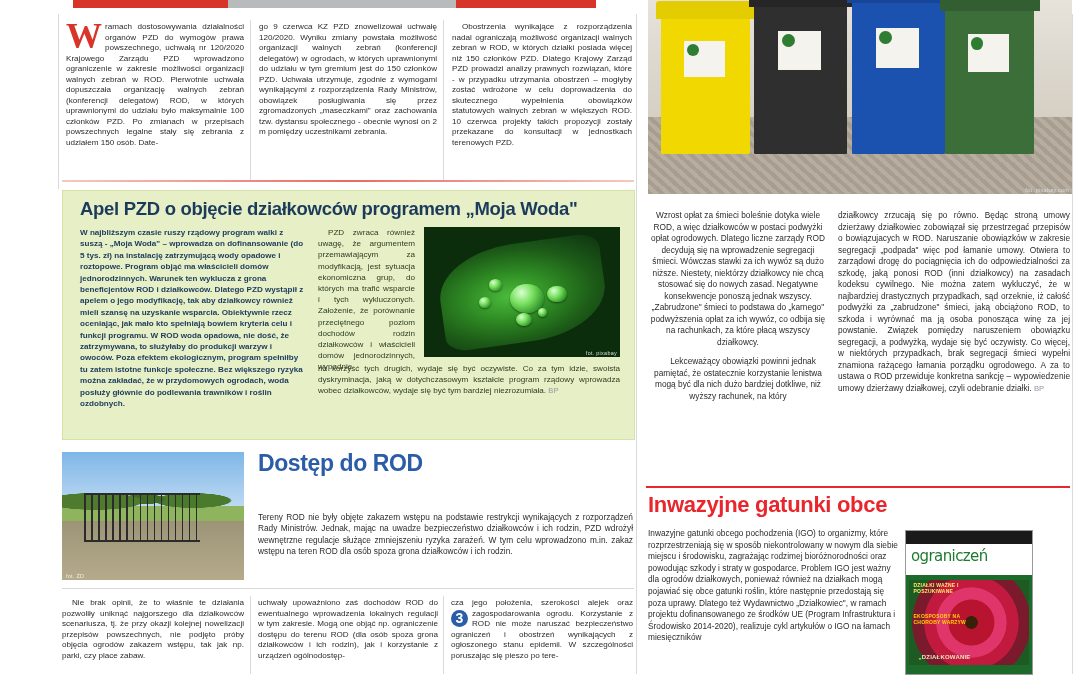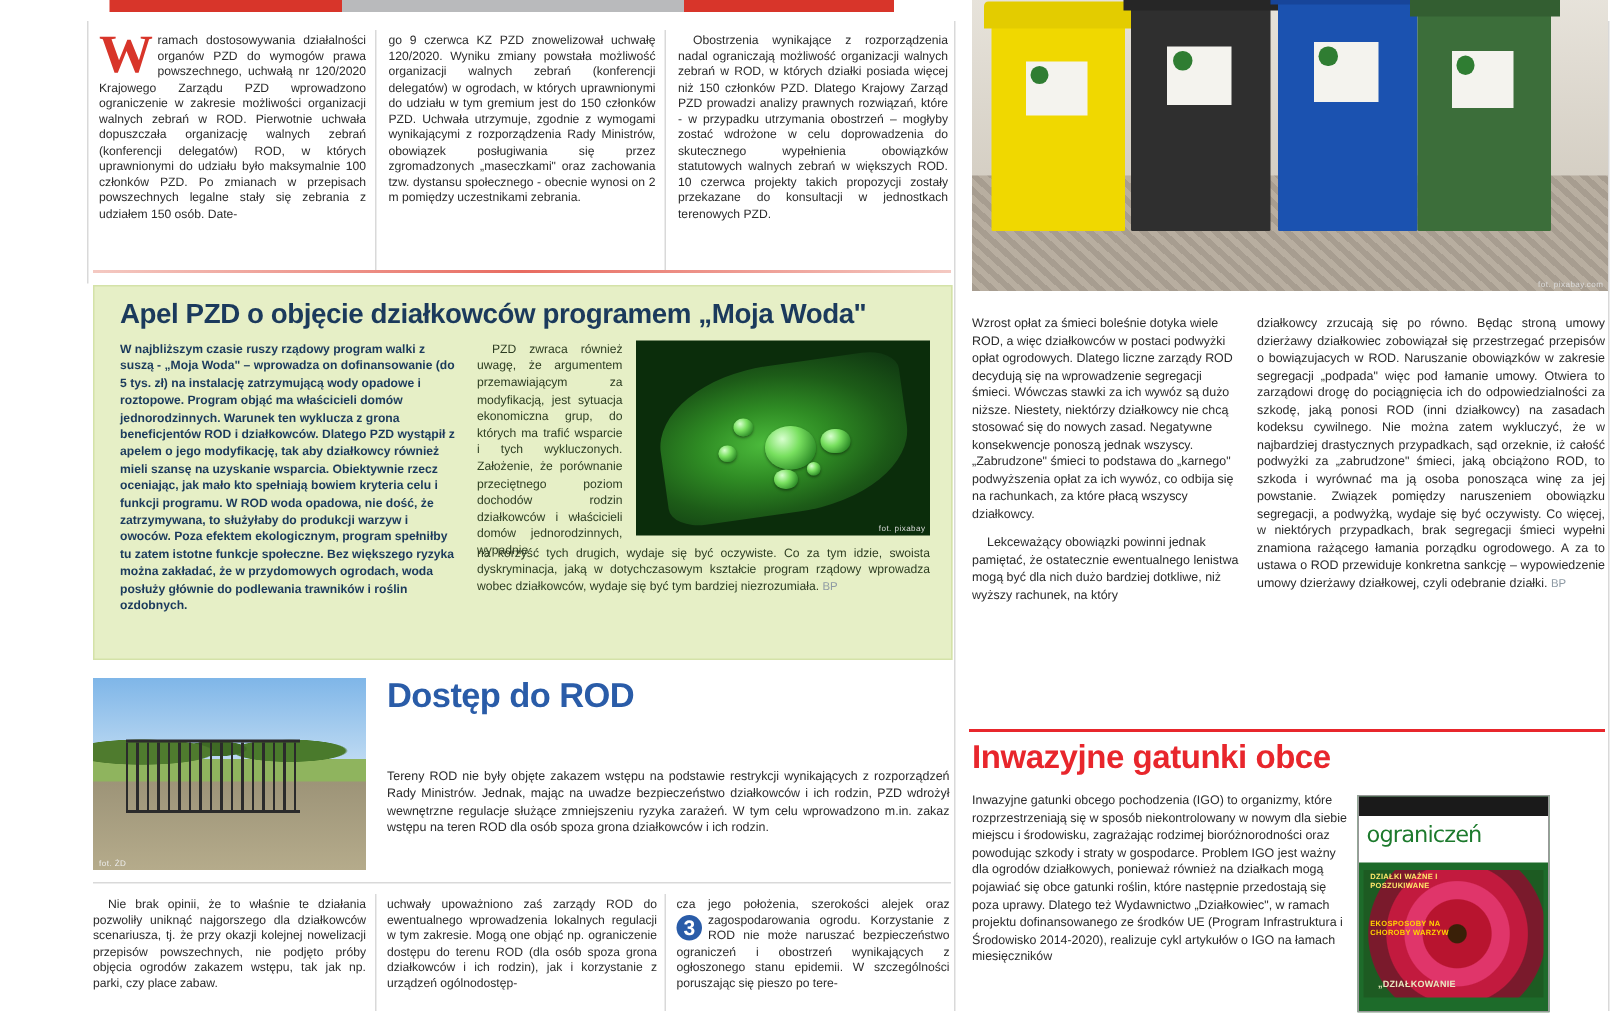--- a/index.html
+++ b/index.html
@@ -26,21 +26,21 @@
 
   
   .col {
     position:absolute;
     font-size:8.1px;
     line-height:10.55px;
     color:#2b2b2b;
     text-align:justify;
     hyphens:manual;
   }
-  .col p { margin-bottom: 2px; }
+  .col p { margin-bottom: 2px; text-align: center; }
   .indent { text-indent: 10px; }
 
   
   .dropcap-w {
     float:left;
     font-family:"Liberation Serif", serif;
     font-size:36px;
     line-height:26px;
     font-weight:700;
     color:#d8352a;
@@ -243,21 +243,21 @@
   </div>
 
   <div class="blue-heading" style="left:258px; top:450px; width:370px;">
     <div>Dostęp do ROD</div>
   </div>
 
   <div class="col" style="left:258px; top:512px; width:375px; font-size:8.3px; line-height:11.4px;">Tereny ROD nie były objęte zakazem wstępu na podstawie restrykcji wynikających z rozporządzeń Rady Ministrów. Jednak, mając na uwadze bezpieczeństwo działkowców i ich rodzin, PZD wdrożył wewnętrzne regulacje służące zmniejszeniu ryzyka zarażeń. W tym celu wprowadzono m.in. zakaz wstępu na teren ROD dla osób spoza grona działkowców i ich rodzin.</div>
 
   <div class="col indent" style="left:62px; top:598px; width:182px;">Nie brak opinii, że to właśnie te działania pozwoliły uniknąć najgorszego dla działkowców scenariusza, tj. że przy okazji kolejnej nowelizacji przepisów powszechnych, nie podjęto próby objęcia ogrodów zakazem wstępu, tak jak np. parki, czy place zabaw.</div>
 
-  <div class="col" style="left:258px; top:598px; width:180px;">uchwały upoważniono zaś zarządy ROD do ewentualnego wprowadzenia lokalnych regulacji w tym zakresie. Mogą one objąć np. ograniczenie dostępu do terenu ROD (dla osób spoza grona działkowców i ich rodzin), jak i korzystanie z urządzeń ogólnodostęp-</div>
+  <div class="col" style="left:258px; top:598px; width:180px;">uchwały upoważniono zaś dochodów ROD do ewentualnego wprowadzenia lokalnych regulacji w tym zakresie. Mogą one objąć np. ograniczenie dostępu do terenu ROD (dla osób spoza grona działkowców i ich rodzin), jak i korzystanie z urządzeń ogólnodostęp-</div>
 
   <div class="col" style="left:451px; top:598px; width:182px;">
     <span>cza jego położenia, szerokości alejek oraz zagospodarowania ogrodu.</span>
     <span class="numcap">3</span>
     <span>Korzystanie z ROD nie może naruszać bezpieczeństwo ograniczeń i obostrzeń wynikających z ogłoszonego stanu epidemii.</span>
     <span>W szczególności poruszając się pieszo po tere-</span>
   </div>
 
   <div class="photo bins-photo" style="left:648px; top:-8px; width:424px; height:202px;">
     <div class="bins-wall">
@@ -279,21 +279,21 @@
     </div>
     <div class="bin" style="left:70%; width:21%; height:72%; background:#3c6e3a;">
       <div class="lid" style="background:#335e31;"></div>
       <div class="label"></div>
     </div>
     <div class="credit">fot. pixabay.com</div>
   </div>
 
   <div class="col" style="left:648px; top:210px; width:180px; text-align:left; font-size:8.3px; line-height:11.5px;">
     <p>Wzrost opłat za śmieci boleśnie dotyka wiele ROD, a więc działkowców w postaci podwyżki opłat ogrodowych. Dlatego liczne zarządy ROD decydują się na wprowadzenie segregacji śmieci. Wówczas stawki za ich wywóz są dużo niższe. Niestety, niektórzy działkowcy nie chcą stosować się do nowych zasad. Negatywne konsekwencje ponoszą jednak wszyscy. „Zabrudzone" śmieci to podstawa do „karnego" podwyższenia opłat za ich wywóz, co odbija się na rachunkach, za które płacą wszyscy działkowcy.</p>
-    <p class="indent" style="margin-top:8px;">Lekceważący obowiązki powinni jednak pamiętać, że ostatecznie ewentualnego lenistwa mogą być dla nich dużo bardziej dotkliwe, niż wyższy rachunek, na który</p>
+    <p class="indent" style="margin-top:8px;">Lekceważący obowiązki powinni jednak pamiętać, że ostatecznie korzystanie lenistwa mogą być dla nich dużo bardziej dotkliwe, niż wyższy rachunek, na który</p>
   </div>
 
   <div class="col" style="left:838px; top:210px; width:232px; font-size:8.3px; line-height:11.5px;">
     <span>działkowcy zrzucają się po równo. Będąc stroną umowy dzierżawy działkowiec zobowiązał się przestrzegać przepisów o bowiązujacych w ROD. Naruszanie obowiązków w zakresie segregacji „podpada" więc pod łamanie umowy. Otwiera to zarządowi drogę do pociągnięcia ich do odpowiedzialności za szkodę, jaką ponosi ROD (inni działkowcy) na zasadach kodeksu cywilnego. Nie można zatem wykluczyć, że w najbardziej drastycznych przypadkach, sąd orzeknie, iż całość podwyżki za „zabrudzone" śmieci, jaką obciążono ROD, to szkoda i wyrównać ma ją osoba ponosząca winę za jej powstanie. Związek pomiędzy naruszeniem obowiązku segregacji, a podwyżką, wydaje się być oczywisty. Co więcej, w niektórych przypadkach, brak segregacji śmieci wypełni znamiona rażącego łamania porządku ogrodowego. A za to ustawa o ROD przewiduje konkretna sankcję – wypowiedzenie umowy dzierżawy działkowej, czyli odebranie działki.</span>
     <span class="sig">BP</span>
   </div>
 
   <div class="red-heading" style="left:648px; top:492px;">Inwazyjne gatunki obce</div>
 
   <div class="col" style="left:648px; top:528px; width:250px; text-align:left; font-size:8.3px; line-height:11.6px;">Inwazyjne gatunki obcego pochodzenia (IGO) to organizmy, które rozprzestrzeniają się w sposób niekontrolowany w nowym dla siebie miejscu i środowisku, zagrażając rodzimej bioróżnorodności oraz powodując szkody i straty w gospodarce. Problem IGO jest ważny dla ogrodów działkowych, ponieważ również na działkach mogą pojawiać się obce gatunki roślin, które następnie przedostają się poza uprawy. Dlatego też Wydawnictwo „Działkowiec", w ramach projektu dofinansowanego ze środków UE (Program Infrastruktura i Środowisko 2014-2020), realizuje cykl artykułów o IGO na łamach miesięczników</div>

